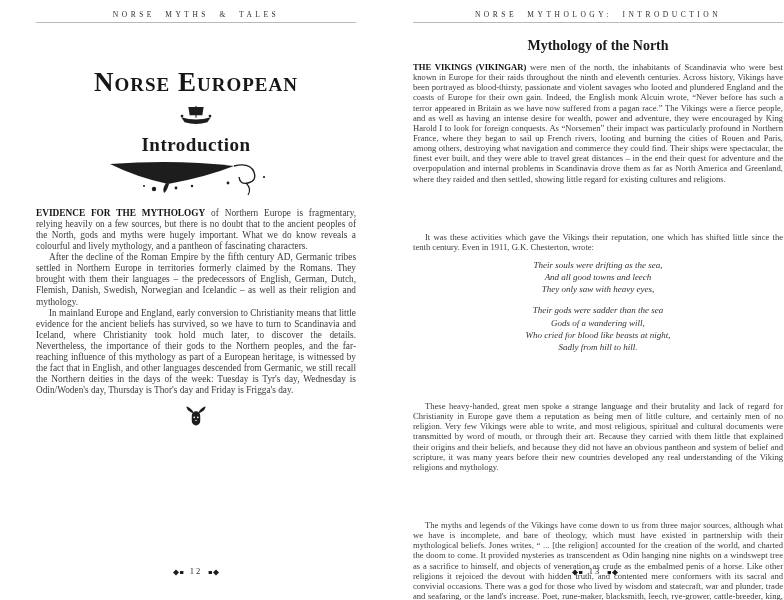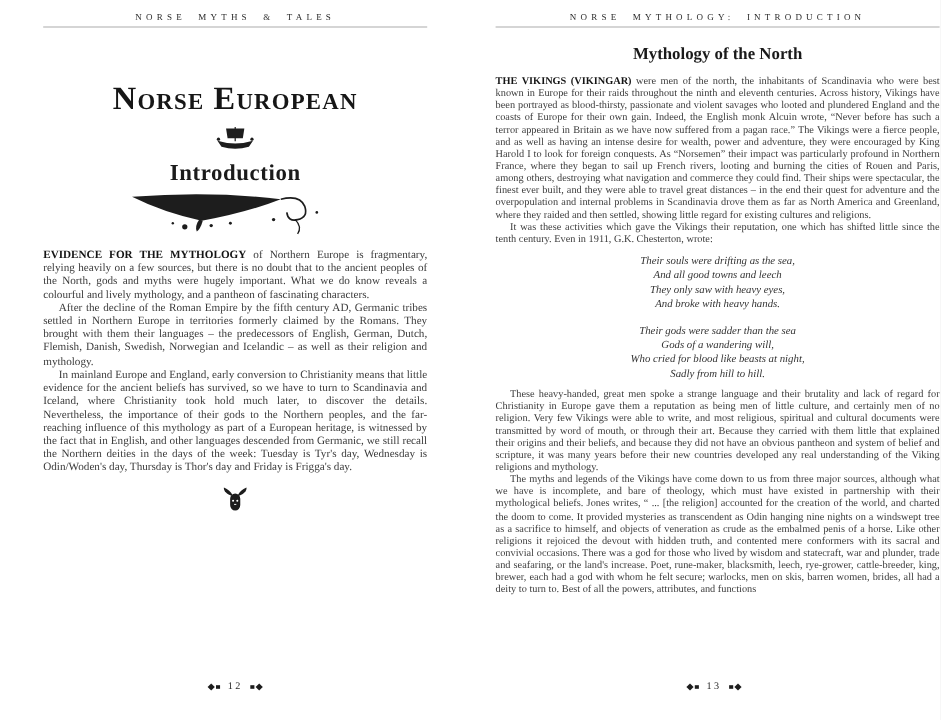--- a/index.html
+++ b/index.html
@@ -68,21 +68,21 @@
   
   .section-title {
     margin-top: 15px;
     text-align: center;
     font-size: 14px;
     font-weight: bold;
     color: #1a1a1a;
   }
   .body-copy-r { margin-top: 8px; font-size: 8.6px; line-height: 1.18; text-align: justify; }
   .body-copy-r p { margin: 0; }
-  .body-copy-r p.indent { text-indent: 12px; }
+  .body-copy-r p.indent { text-indent: 12px; margin-top: 48px; }
 
   .poem {
     margin: 7px 0 6px 0;
     text-align: center;
     font-style: italic;
     font-size: 9px;
     line-height: 1.35;
     color: #333;
   }
   .poem .stanza { margin: 0 0 9px 0; }
@@ -167,21 +167,20 @@
 
     <div class="body-copy-r">
       <p><span class="lead-in">THE VIKINGS (VIKINGAR)</span><span> were men of the north, the inhabitants of Scandinavia who were best known in Europe for their raids throughout the ninth and eleventh centuries. Across history, Vikings have been portrayed as blood-thirsty, passionate and violent savages who looted and plundered England and the coasts of Europe for their own gain. Indeed, the English monk Alcuin wrote, “Never before has such a terror appeared in Britain as we have now suffered from a pagan race.” The Vikings were a fierce people, and as well as having an intense desire for wealth, power and adventure, they were encouraged by King Harold I to look for foreign conquests. As “Norsemen” their impact was particularly profound in Northern France, where they began to sail up French rivers, looting and burning the cities of Rouen and Paris, among others, destroying what navigation and commerce they could find. Their ships were spectacular, the finest ever built, and they were able to travel great distances – in the end their quest for adventure and the overpopulation and internal problems in Scandinavia drove them as far as North America and Greenland, where they raided and then settled, showing little regard for existing cultures and religions.</span></p>
       <p class="indent">It was these activities which gave the Vikings their reputation, one which has shifted little since the tenth century. Even in 1911, G.K. Chesterton, wrote:</p>
 
       <div class="poem">
         <div class="stanza">
           <div>Their souls were drifting as the sea,</div>
           <div>And all good towns and leech</div>
           <div>They only saw with heavy eyes,</div>
-          <div>And broke with heavy hands.</div>
         </div>
         <div class="stanza">
           <div>Their gods were sadder than the sea</div>
           <div>Gods of a wandering will,</div>
           <div>Who cried for blood like beasts at night,</div>
           <div>Sadly from hill to hill.</div>
         </div>
       </div>
 
       <p class="indent">These heavy-handed, great men spoke a strange language and their brutality and lack of regard for Christianity in Europe gave them a reputation as being men of little culture, and certainly men of no religion. Very few Vikings were able to write, and most religious, spiritual and cultural documents were transmitted by word of mouth, or through their art. Because they carried with them little that explained their origins and their beliefs, and because they did not have an obvious pantheon and system of belief and scripture, it was many years before their new countries developed any real understanding of the Viking religions and mythology.</p>

